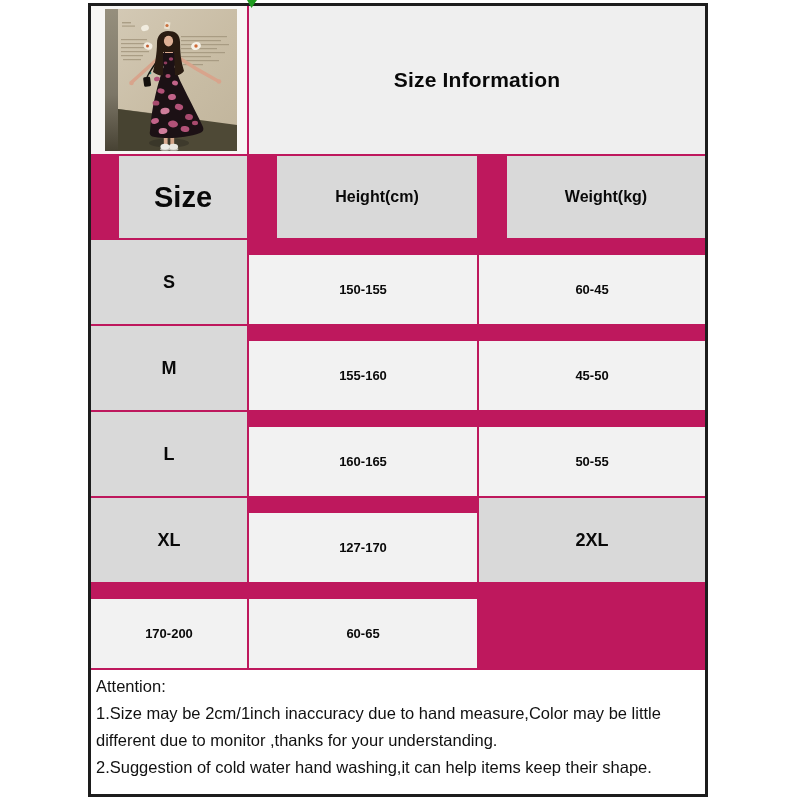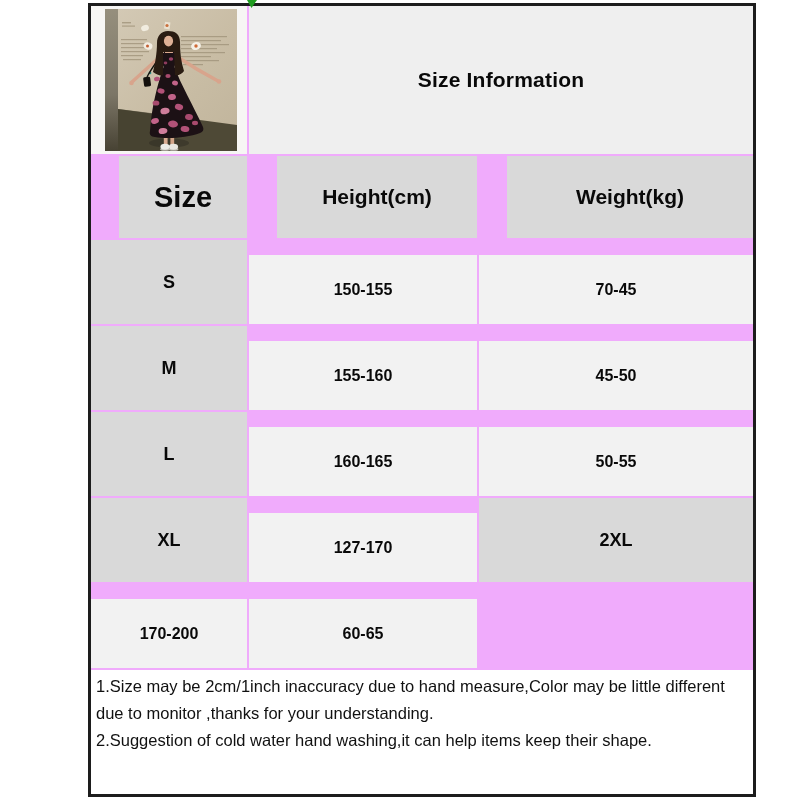--- a/index.html
+++ b/index.html
@@ -5,36 +5,36 @@
   html,body{margin:0;padding:0;}
   body{
     width:800px;height:800px;background:#ffffff;
     font-family:"Liberation Sans", sans-serif;
     position:relative;overflow:hidden;color:#090909;
   }
   .page{position:absolute;inset:0;background:#ffffff;}
 
   
   .chart{
-    position:absolute;left:88px;top:3px;width:668px;height:794px;
-    box-sizing:border-box;border:3px solid #1d1d1d;background:#f0abfc;
+    position:absolute;left:88px;top:3px;width:620px;height:794px;
+    box-sizing:border-box;border:3px solid #1d1d1d;background:#be185d;
     display:grid;
     grid-template-columns:156px 228px 1fr;
     grid-template-rows:148px 82px 84px 84px 84px 84px 84px 1fr;
     gap:2px;
   }
   .cell{display:flex;align-items:center;justify-content:center;overflow:hidden;}
   .photo-cell{background:#f7f6f4;align-items:flex-start;justify-content:flex-start;}
   .title-cell{background:#efefef;grid-column:2 / 4;}
   .title-text{font-size:21px;font-weight:bold;letter-spacing:0.2px;}
   .hdr{background:#d9d9d9;font-weight:bold;margin-left:28px;}
   .hdr-size{font-size:29px;}
-  .hdr-col{font-size:21px;text-align:center;}
+  .hdr-col{font-size:16px;text-align:center;}
   .rowlabel{background:#d9d9d9;font-weight:bold;font-size:18px;}
-  .val{background:#f2f2f2;font-weight:bold;font-size:16px;margin-top:15px;}
+  .val{background:#f2f2f2;font-weight:bold;font-size:13px;margin-top:15px;}
   .attention{
     background:#ffffff;grid-column:1 / 4;
     display:block;padding:3px 6px 0 5px;box-sizing:border-box;
     font-size:16.5px;line-height:27px;color:#111;
   }
 
   
   .green-flag{
     position:absolute;left:247px;top:0;width:10px;height:8px;
     background:#1f9c1f;
@@ -161,38 +161,39 @@
     <div class="cell title-cell">
       <span class="title-text">Size Information</span>
     </div>
 
     <div class="cell hdr hdr-size">Size</div>
     <div class="cell hdr hdr-col">Height(cm)</div>
     <div class="cell hdr hdr-col">Weight(kg)</div>
 
     <div class="cell rowlabel">S</div>
     <div class="cell val">150-155</div>
-    <div class="cell val">70-45</div>
+    <div class="cell val">60-45</div>
 
     <div class="cell rowlabel">M</div>
     <div class="cell val">155-160</div>
     <div class="cell val">45-50</div>
 
     <div class="cell rowlabel">L</div>
     <div class="cell val">160-165</div>
     <div class="cell val">50-55</div>
 
     <div class="cell rowlabel">XL</div>
     <div class="cell val">127-170</div>
 
     <div class="cell rowlabel">2XL</div>
     <div class="cell val">170-200</div>
     <div class="cell val">60-65</div>
 
     <div class="cell attention">
+      <div>Attention:</div>
       <div>1.Size may be 2cm/1inch inaccuracy due to hand measure,Color may be little different due to monitor ,thanks for your understanding.</div>
       <div>2.Suggestion of cold water hand washing,it can help items keep their shape.</div>
     </div>
 
   </div>
 
   <div class="green-flag"></div>
 
 </div>
 

